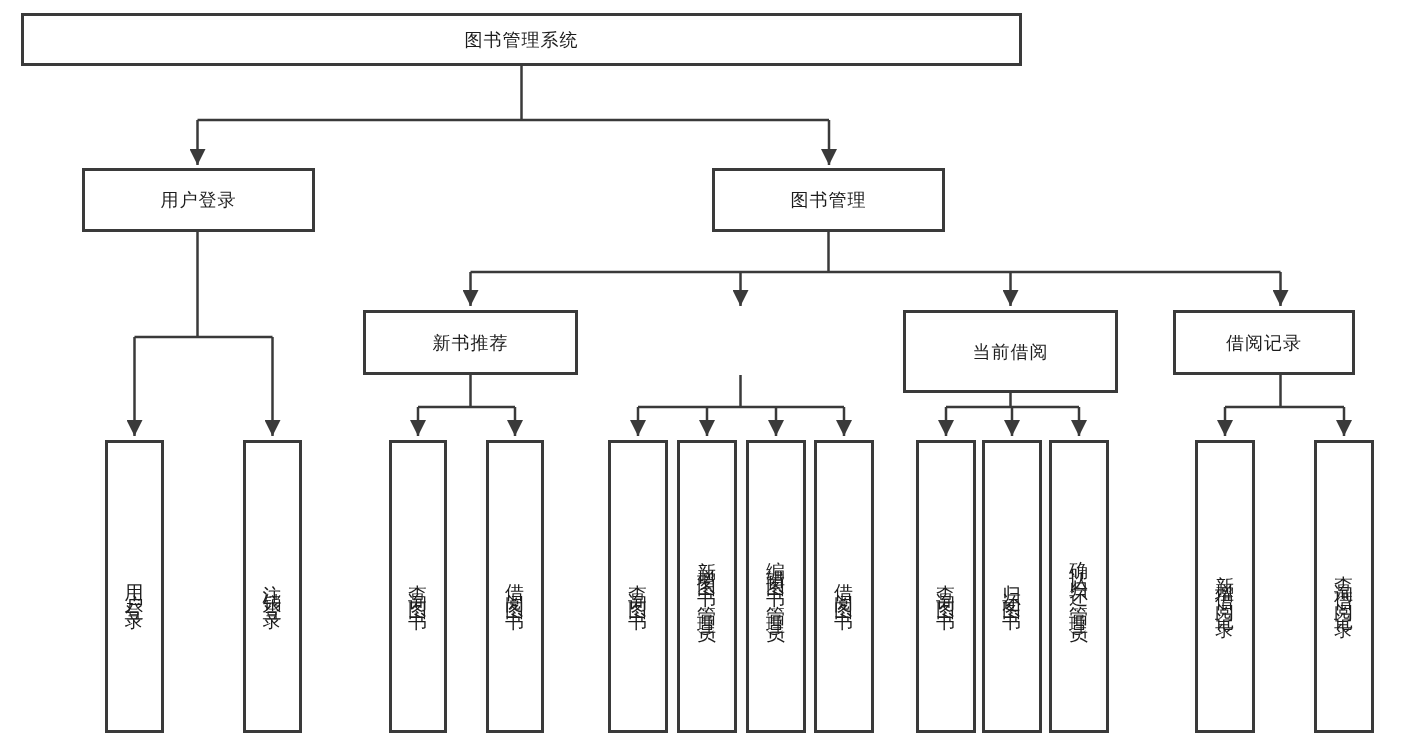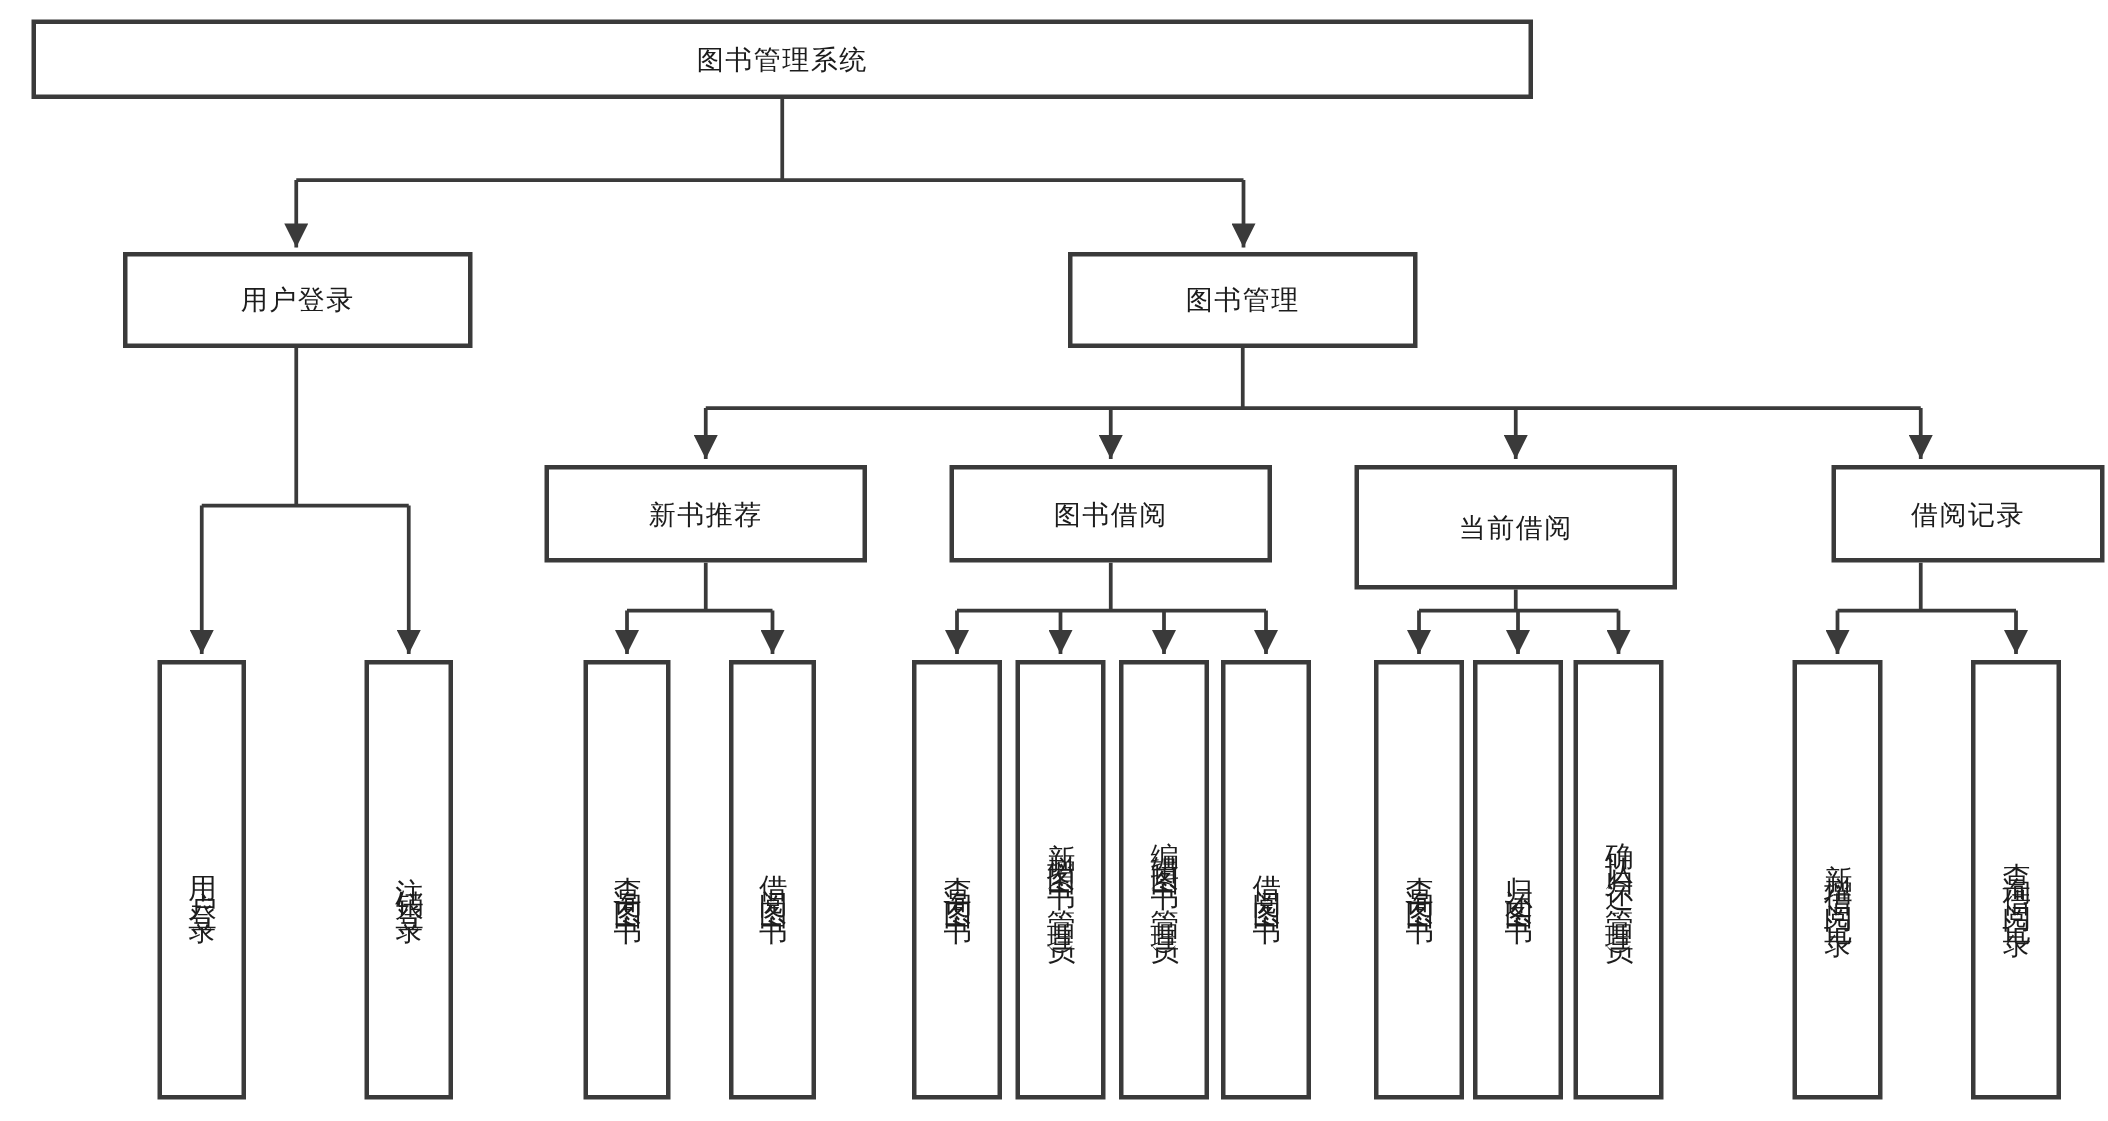--- a/index.html
+++ b/index.html
@@ -113,27 +113,24 @@
   <div class="node" style="left:82px;top:168px;width:233px;height:64px;">
     <span>用户登录</span>
   </div>
   <div class="node" style="left:363px;top:310px;width:215px;height:65px;">
     <span>新书推荐</span>
   </div>
 
   <div class="node" style="left:712px;top:168px;width:233px;height:64px;">
     <span>图书管理</span>
   </div>
-  <div class="node" style="left:633px;top:310px;width:215px;height:65px;">
-    <span>图书借阅</span>
-  </div>
   <div class="node" style="left:903px;top:310px;width:215px;height:83px;">
     <span>当前借阅</span>
   </div>
-  <div class="node" style="left:1173px;top:310px;width:182px;height:65px;margin-left:48px;">
+  <div class="node" style="left:1173px;top:310px;width:182px;height:65px;">
     <span>借阅记录</span>
   </div>
 
   <div class="node leaf" style="left:105px;top:440px;width:59px;height:293px;">
     <span>用户登录</span>
   </div>
   <div class="node leaf" style="left:243px;top:440px;width:59px;height:293px;">
     <span>注销登录</span>
   </div>
 

